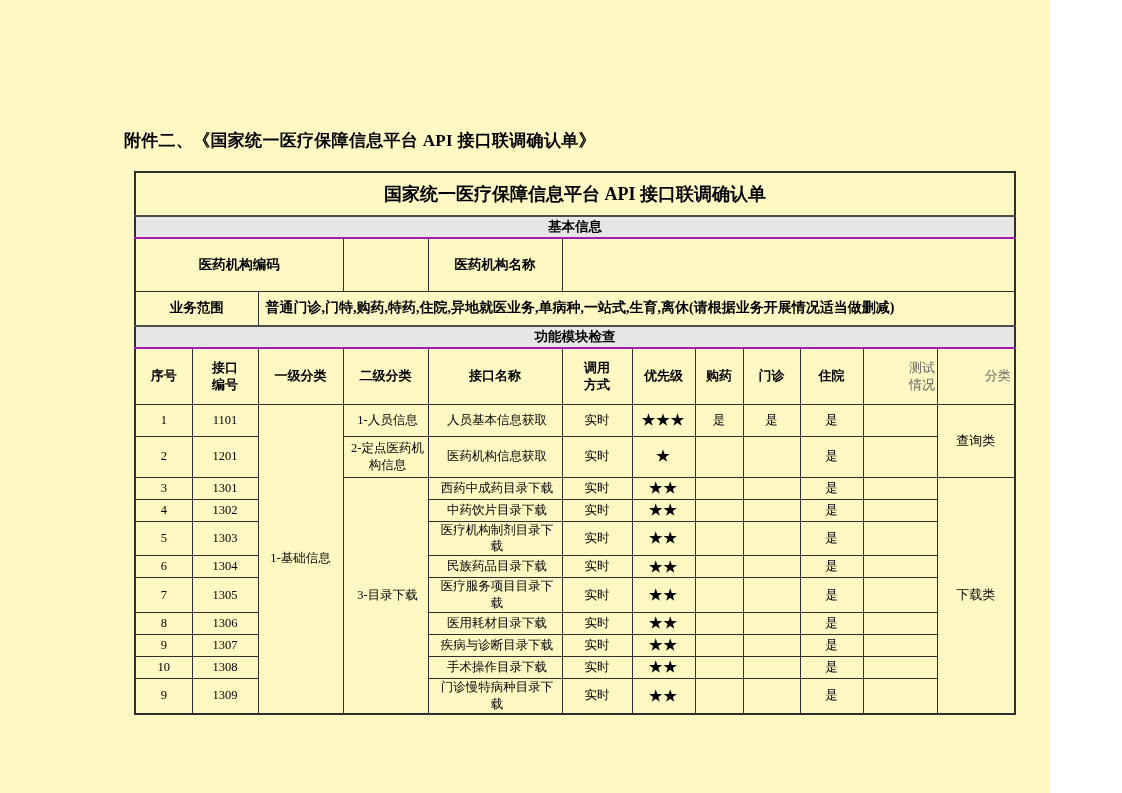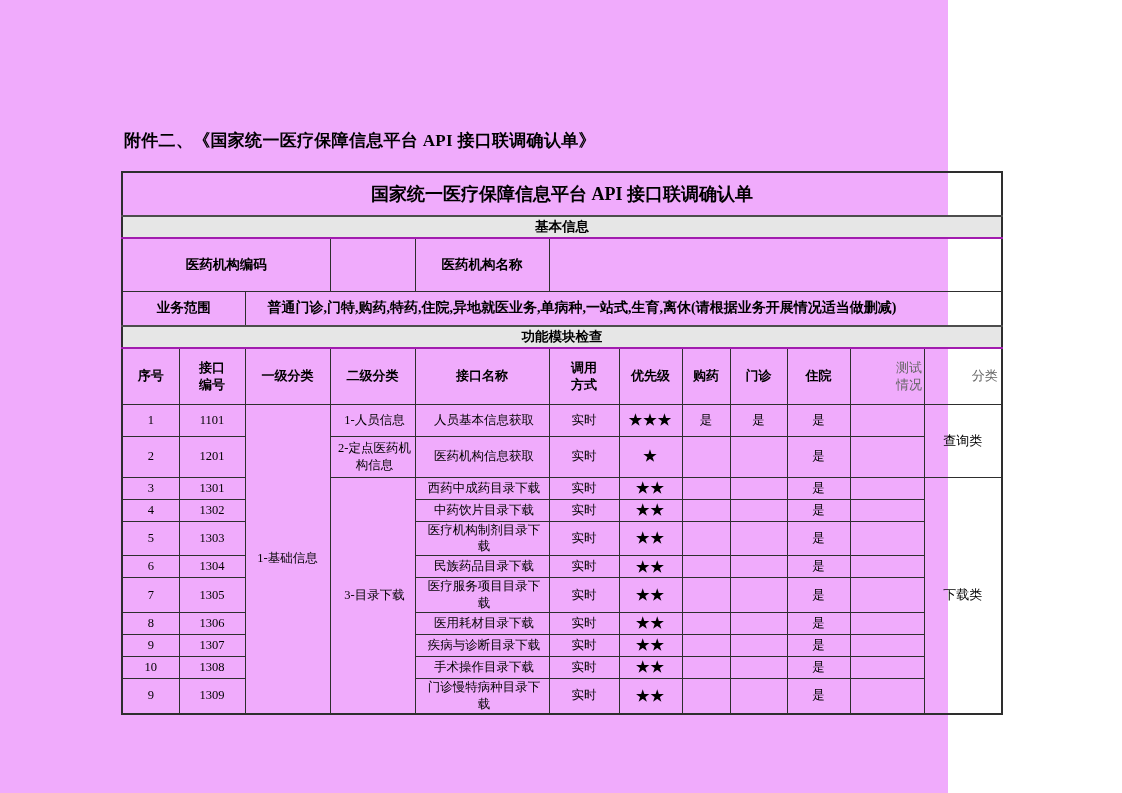--- a/index.html
+++ b/index.html
@@ -1,38 +1,38 @@
 <!DOCTYPE html>
 <html><head>
 <meta charset="utf-8">
 <style>
   * { margin:0; padding:0; box-sizing:border-box; }
   html,body { width:1122px; height:793px; background:#ffffff; overflow:hidden;
               font-family:"Liberation Serif","DejaVu Serif",serif; color:#000; }
-  .page { position:relative; width:948px; height:793px; background:#f0abfc;font-family:Liberation Serif, serif; }
+  .page { position:relative; width:1050px; height:793px; background:#fef9c3;font-family:Liberation Serif, serif; }
 
   .doc-header { position:absolute; left:124px; top:129px; font-size:17px; font-weight:bold;
                 letter-spacing:0.3px; white-space:nowrap; }
 
-  .tbl-wrap { position:absolute; left:121px; top:171px; }
+  .tbl-wrap { position:absolute; left:134px; top:171px; }
   table { border-collapse:collapse; table-layout:fixed; width:880px;
           border:2px solid #2e2e2e; }
   td, th { border:1px solid #2e2e2e; overflow:hidden; vertical-align:middle;
            font-size:13px; line-height:1.35; }
   .c { text-align:center; }
   .l { text-align:center; padding-left:7px; padding-right:3px; }
 
   tr.title-row td { height:44px; font-size:18px; font-weight:bold; text-align:center; }
   tr.band td { height:22px; background:#e6e6e6; font-weight:bold; text-align:center;
                border-top:2px solid #4d4d4d; border-bottom:2px solid #a21caf; font-size:13.5px; }
   tr.basic-row td { height:53px; }
   tr.basic-row td.label { font-weight:bold; text-align:center; font-size:13.5px; }
   tr.scope-row td { height:35px; }
   tr.scope-row td.label { font-weight:bold; text-align:center; font-size:13.5px; }
-  tr.scope-row td.val { font-weight:bold; text-align:left; padding-left:22px;
+  tr.scope-row td.val { font-weight:bold; text-align:left; padding-left:7px;
                         font-size:14px; white-space:nowrap; }
   tr.head-row th { height:56px; font-weight:bold; text-align:center; white-space:pre-line; }
   tr.head-row th.dim { color:#666; font-weight:normal;padding-left:44px; }
   td.star { font-size:15px; letter-spacing:1px; font-weight:bold; }
   td.body-c { font-size:12.5px; }
 
   .footer { position:absolute; left:0; top:707px; width:1122px; text-align:center;
             font-size:12px; letter-spacing:1px; }
 </style>
 </head>

